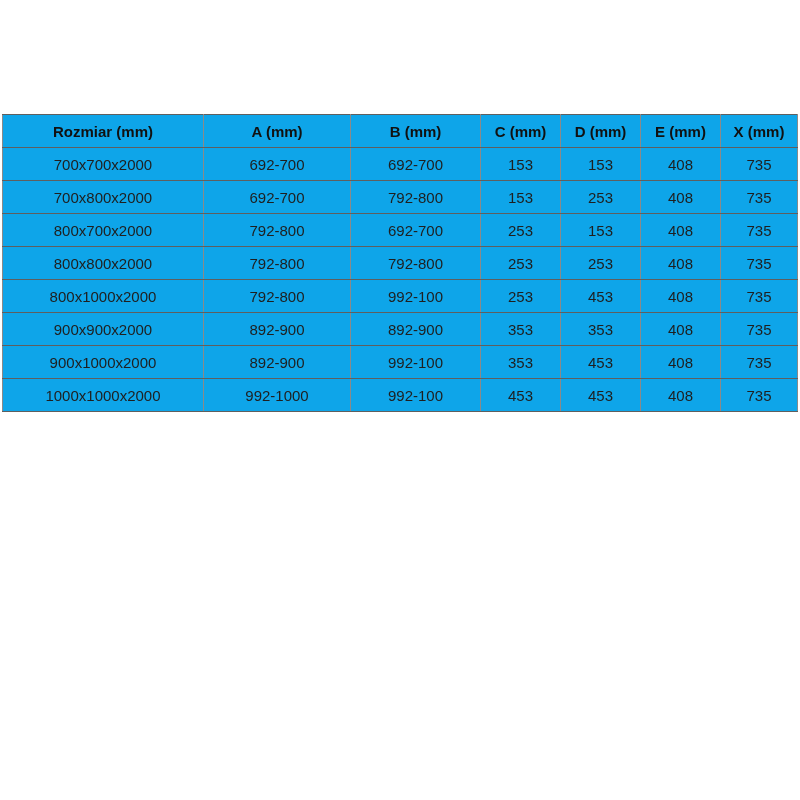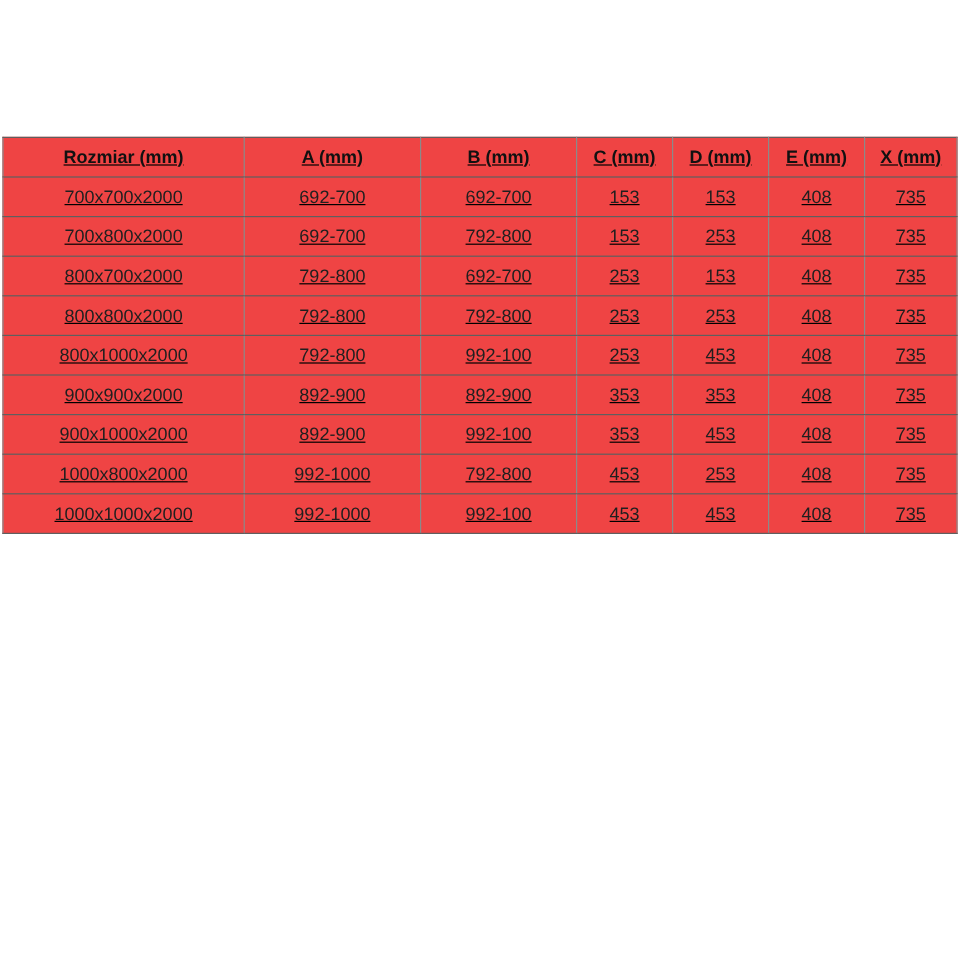--- a/index.html
+++ b/index.html
@@ -13,22 +13,21 @@
   .table-wrap {
     position: absolute;
     left: 2px;
     top: 114px;
     width: 795px;
   }
   table.spec {
     border-collapse: collapse;
     table-layout: fixed;
     width: 795px;
-    background: #ef4444;
-    text-decoration: underline;
+    background: #0ea5e9;
   }
   table.spec th,
   table.spec td {
     border-left: 1px solid #8a8a8a;
     border-right: 1px solid #8a8a8a;
     border-top: 1px solid #5f5f5f;
     border-bottom: 1px solid #5f5f5f;
     height: 32px;
     padding: 0 2px;
     text-align: center;
@@ -133,29 +132,20 @@
         <tr>
           <td>900x1000x2000</td>
           <td>892-900</td>
           <td>992-100</td>
           <td>353</td>
           <td>453</td>
           <td>408</td>
           <td>735</td>
         </tr>
         <tr>
-          <td>1000x800x2000</td>
-          <td>992-1000</td>
-          <td>792-800</td>
-          <td>453</td>
-          <td>253</td>
-          <td>408</td>
-          <td>735</td>
-        </tr>
-        <tr>
           <td>1000x1000x2000</td>
           <td>992-1000</td>
           <td>992-100</td>
           <td>453</td>
           <td>453</td>
           <td>408</td>
           <td>735</td>
         </tr>
       </tbody>
   </table>

